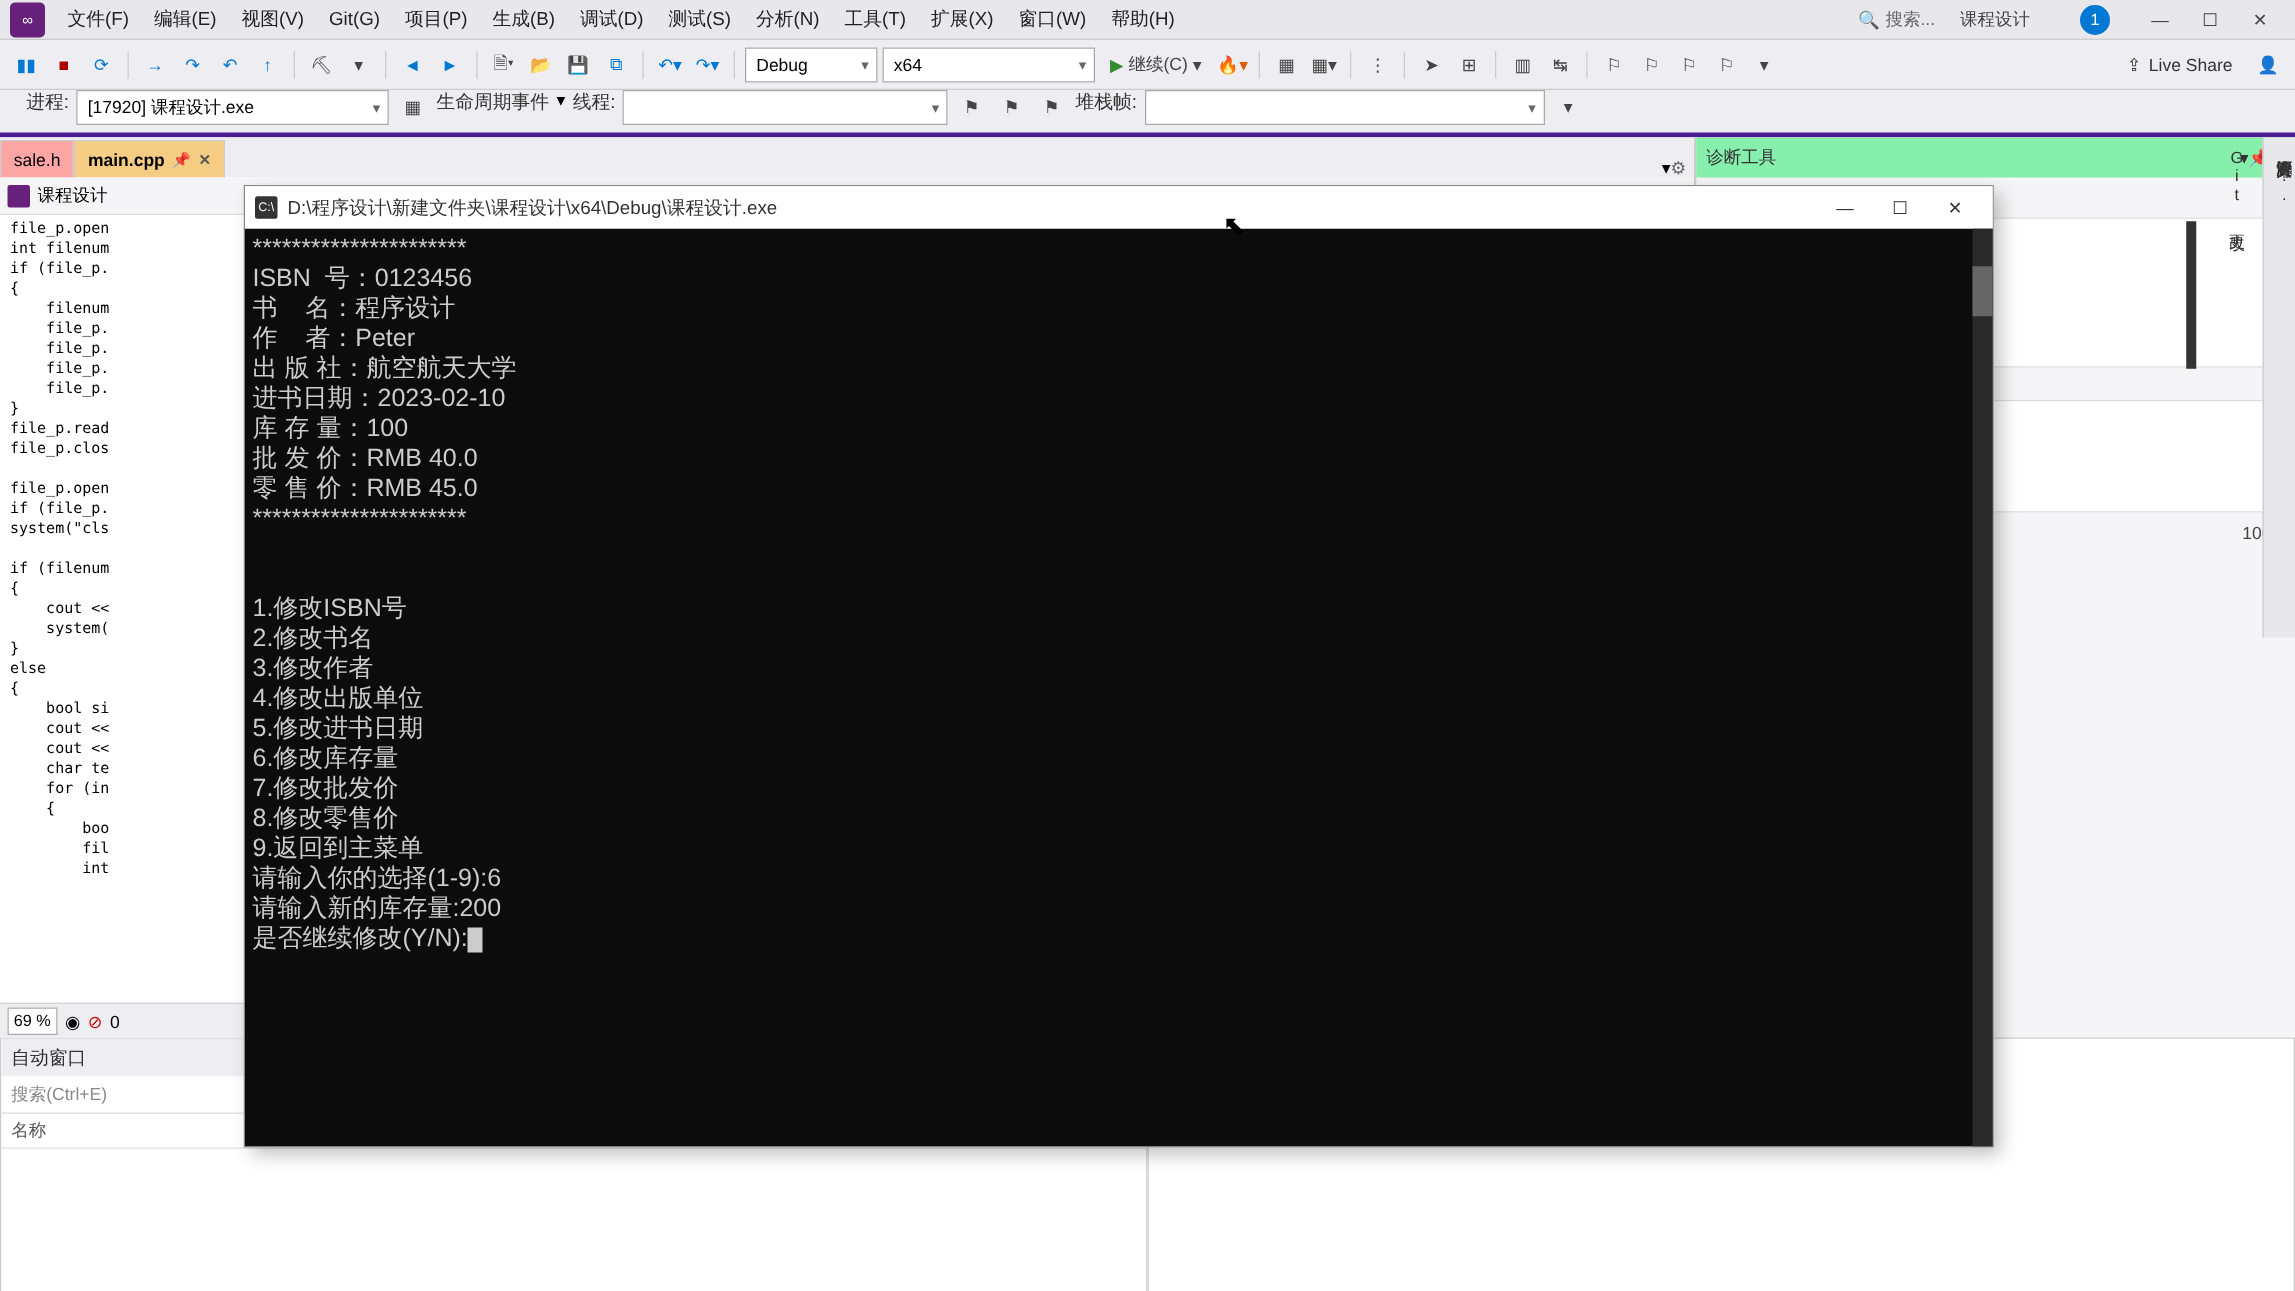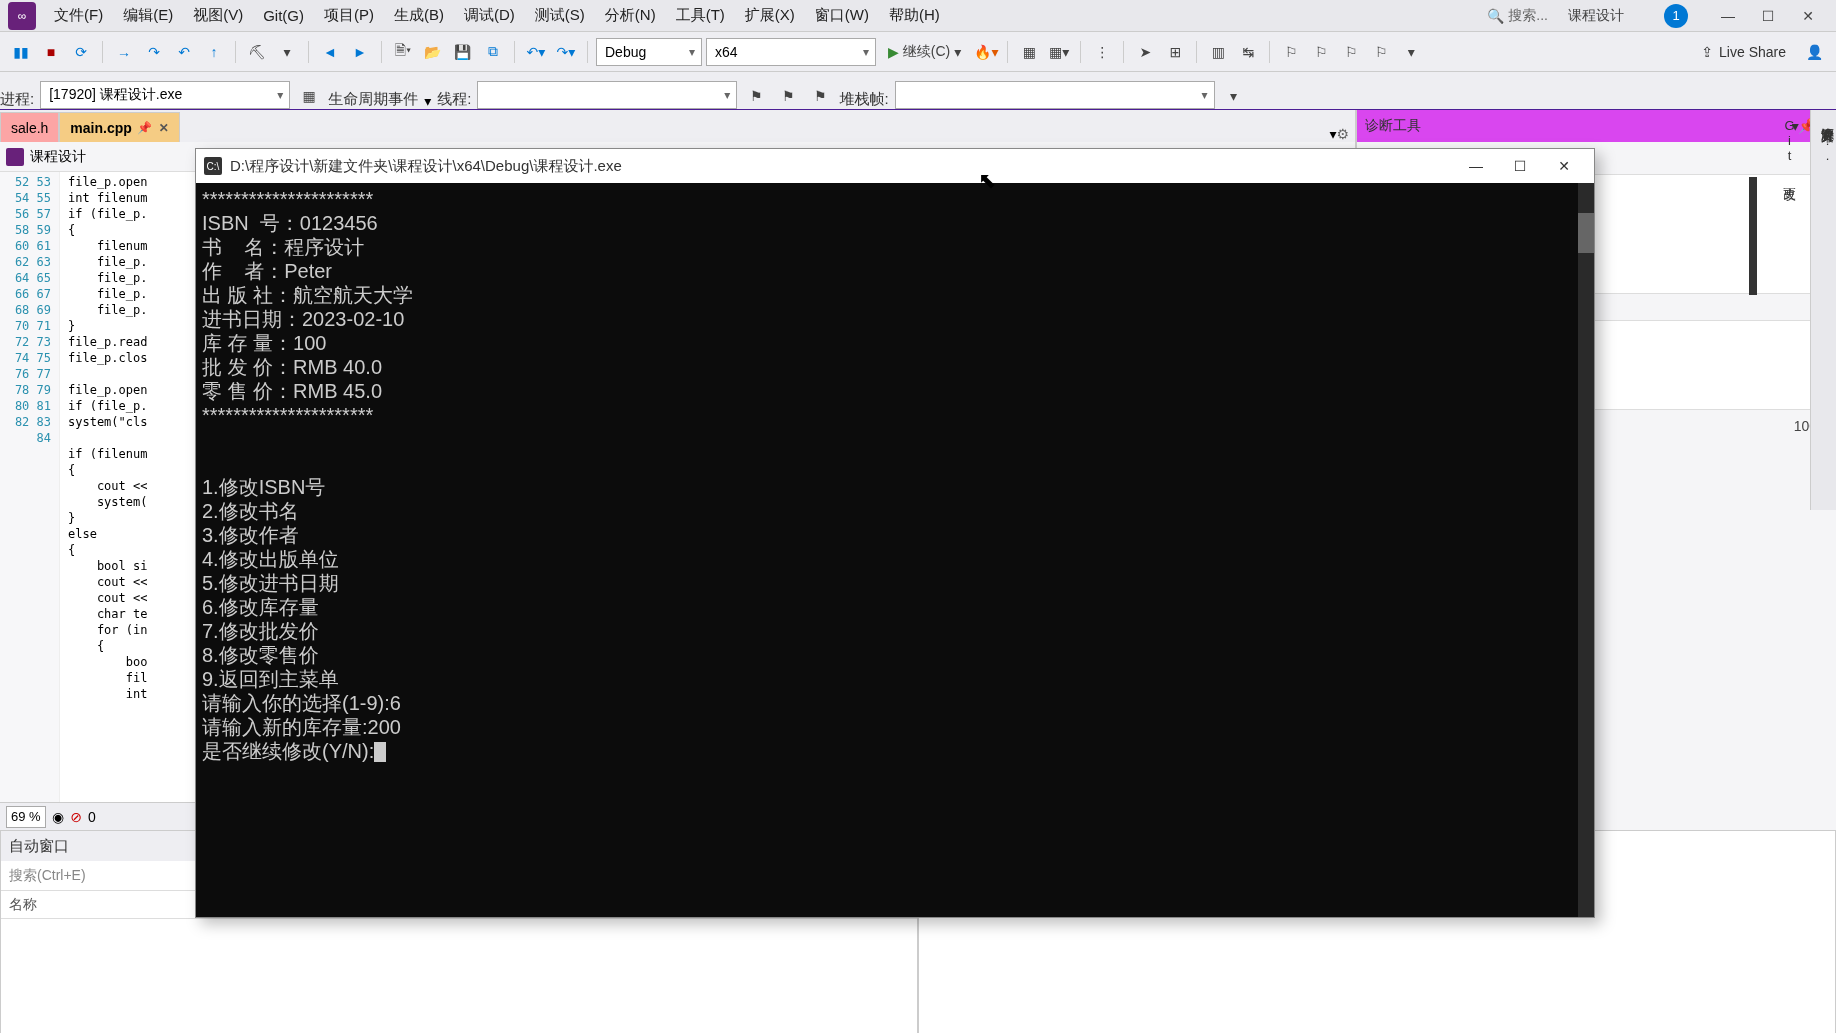--- a/index.html
+++ b/index.html
@@ -20,21 +20,21 @@
 .tb-btn { width: 26px; height: 26px; display: flex; align-items: center; justify-content: center; color: #444; border-radius: 2px; }
 .tb-sep { width: 1px; height: 22px; background: #ccc; margin: 0 4px; }
 .tb-combo { height: 28px; border: 1px solid #aaa; background: #fff; padding: 0 20px 0 8px; font-size: 14px; position: relative; display: flex; align-items: center; }
 .tb-combo::after { content: "▾"; position: absolute; right: 6px; color: #666; font-size: 12px; }
 .tb-text-btn { padding: 0 8px; height: 28px; display: flex; align-items: center; gap: 4px; color: #444; }
 .green-tri { color: #388a34; }
 .orange-flame { color: #e05a00; }
 .live-share { display: flex; align-items: center; gap: 6px; color: #333; margin-left: auto; margin-right: 12px; }
 
 
-.toolbar2 { background: #eeeef2; height: 38px; display: flex; align-items: flex-end; padding: 0 0; gap: 6px; border-bottom: 1px solid #4c1d95; }
+.toolbar2 { background: #eeeef2; height: 38px; display: flex; align-items: flex-start; padding: 0 21px; gap: 6px; border-bottom: 4px solid #4c1d95; }
 .toolbar2 .label { color: #333; font-size: 15px; }
 .toolbar2 .wide-combo { width: 250px; }
 .toolbar2 .med-combo { width: 260px; }
 .toolbar2 .stack-combo { width: 320px; }
 
 
 .main-row { display: flex; height: 720px; }
 
 
 .editor-area { flex: 1; display: flex; flex-direction: column; background: #fff; border-right: 1px solid #ccc; position: relative; }
@@ -53,21 +53,21 @@
 .code-text { flex: 1; font-family: Consolas, monospace; font-size: 12px; color: #000; padding: 2px 0 0 8px; line-height: 16px; white-space: pre; }
 
 .editor-status { height: 28px; background: #eeeef2; border-top: 1px solid #ccc; display: flex; align-items: center; padding: 0 6px; gap: 6px; font-size: 14px; }
 .editor-status .zoom-combo { width: 40px; height: 22px; border: 1px solid #aaa; font-size: 13px; padding-left: 4px; }
 .editor-status .err-icon { color: #c00; }
 
 .editor-scroll { width: 18px; background: #f0f0f0; border-left: 1px solid #ddd; }
 
 
 .diag-panel { width: 480px; background: #f5f5f7; border-left: 1px solid #ccc; display: flex; flex-direction: column; }
-.diag-header { background: #d946ef; height: 32px; display: flex; align-items: center; padding: 0 8px; color: #333; }
+.diag-header { background: #86efac; height: 32px; display: flex; align-items: center; padding: 0 8px; color: #333; }
 .diag-header .spacer { flex: 1; }
 .diag-body { flex: 1; padding: 8px; font-size: 14px; color: #444; position: relative; }
 .diag-chart { width: 100%; height: 120px; background: #fff; border: 1px solid #ddd; margin-bottom: 8px; position: relative; }
 .diag-chart .bar { position: absolute; background: #b5d6f0; border: 1px solid #7ab5e0; }
 
 
 .side-toolbar { position: absolute; right: 0; top: 110px; width: 26px; background: #e8e8ec; border-left: 1px solid #ccc; writing-mode: vertical-rl; text-orientation: upright; font-size: 13px; color: #333; padding: 8px 0; height: 400px; display: flex; flex-direction: column; gap: 20px; }
 
 
 .bottom-row { display: flex; height: 240px; }
@@ -203,54 +203,20 @@
       </div>
       <span class="spacer"></span>
       <span>▾</span>
       <span class="gear">⚙</span>
     </div>
     <div class="nav-bar">
       <div class="proj-icon"></div>
       <span>课程设计</span>
     </div>
     <div class="code-pane">
-      <div class="gutter" id="gutter">52
-53
-54
-55
-56
-57
-58
-59
-60
-61
-62
-63
-64
-65
-66
-67
-68
-69
-70
-71
-72
-73
-74
-75
-76
-77
-78
-79
-80
-81
-82
-83
-84
-</div>
       <div class="code-text" id="codetext">file_p.open
 int filenum
 if (file_p.
 {
     filenum
     file_p.
     file_p.
     file_p.
     file_p.
 }

